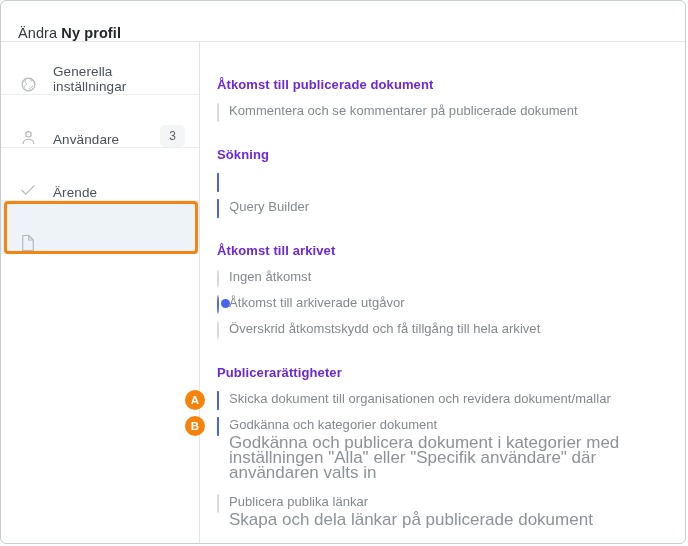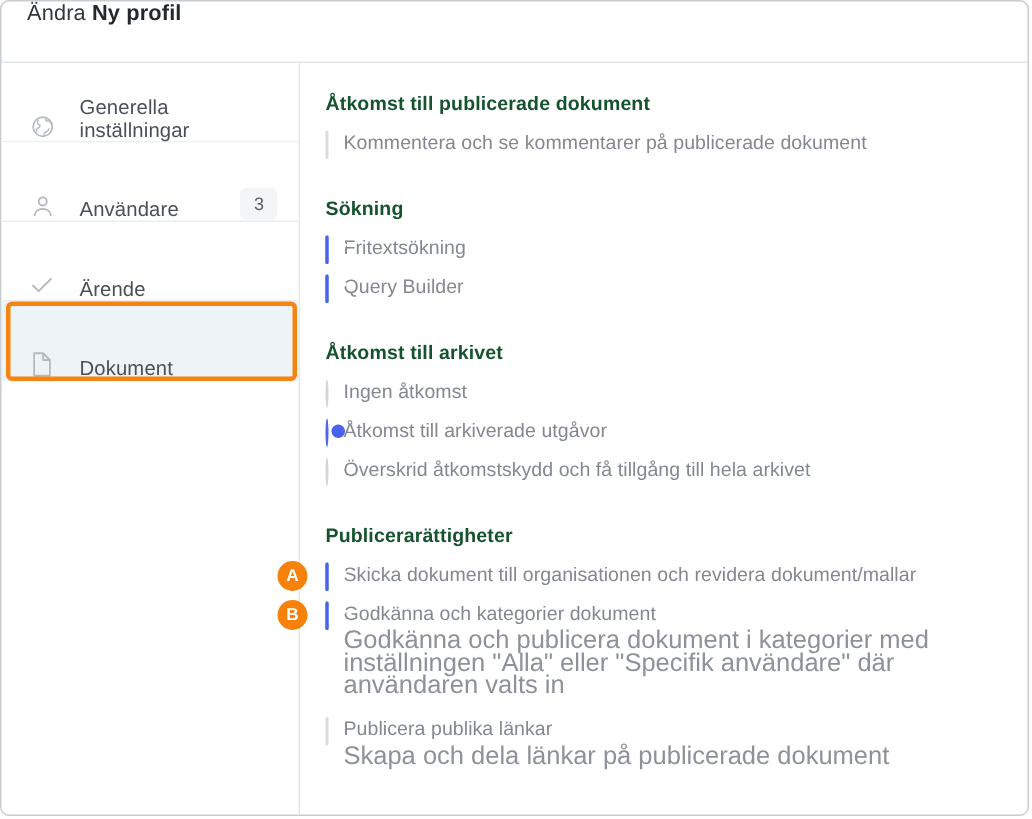--- a/index.html
+++ b/index.html
@@ -25,21 +25,21 @@
     background: #fff;
     overflow: hidden;
   }
 
   
   #header {
     height: 41px;
     box-sizing: border-box;
     border-bottom: 1px solid #e3e6e9;
     display: flex;
-    align-items: flex-start;
+    align-items: flex-end;
     padding-left: 17px;
   }
   #header .title {
     font-size: 14.5px;
     color: #32383e;
     letter-spacing: .1px;
   }
   #header .title .strong {
     font-weight: bold;
     color: #23282d;
@@ -111,22 +111,22 @@
   
   #main {
     flex: 1;
     padding: 19px 0 0 17px;
     box-sizing: border-box;
     position: relative;
   }
   .sec-head {
     font-size: 13px;
     font-weight: bold;
-    color: #14532d;
-    margin: 0 0 9px 0;
+    color: #6d28d9;
+    margin: 16px 0 9px 0;
     letter-spacing: .1px;
   }
   .sec { margin-bottom: 21px; }
   .sec.last { margin-bottom: 0; }
 
   .opt {
     display: flex;
     align-items: flex-start;
     min-height: 25px;
     margin-bottom: 1px;
@@ -253,43 +253,39 @@
             </span>
             <span class="lbl">Ärende</span>
           </div>
           <div class="side-item sel">
             <span class="ico">
               <svg width="16" height="18" viewBox="0 0 20 24" fill="none" stroke="currentColor" stroke-width="1.6" stroke-linejoin="round">
                 <path d="M3 2h8l6 6v14H3z"></path>
                 <path d="M11 2v6h6"></path>
               </svg>
             </span>
-            <span class="lbl">Dokument</span>
           </div>
         </div>
       <div id="doc-highlight"></div>
     </div>
 
     <div id="main">
         <div class="sec">
           <div class="sec-head">Åtkomst till publicerade dokument</div>
           <div class="opt">
             <span class="ctl"><span class="cbx"></span></span>
             <span class="txt">
               <div class="main-lbl">Kommentera och se kommentarer på publicerade dokument</div>
             </span>
           </div>
         </div>
         <div class="sec">
           <div class="sec-head">Sökning</div>
           <div class="opt">
             <span class="ctl"><span class="cbx on"></span></span>
-            <span class="txt">
-              <div class="main-lbl">Fritextsökning</div>
-            </span>
           </div>
           <div class="opt">
             <span class="ctl"><span class="cbx on"></span></span>
             <span class="txt">
               <div class="main-lbl">Query Builder</div>
             </span>
           </div>
         </div>
         <div class="sec">
           <div class="sec-head">Åtkomst till arkivet</div>

